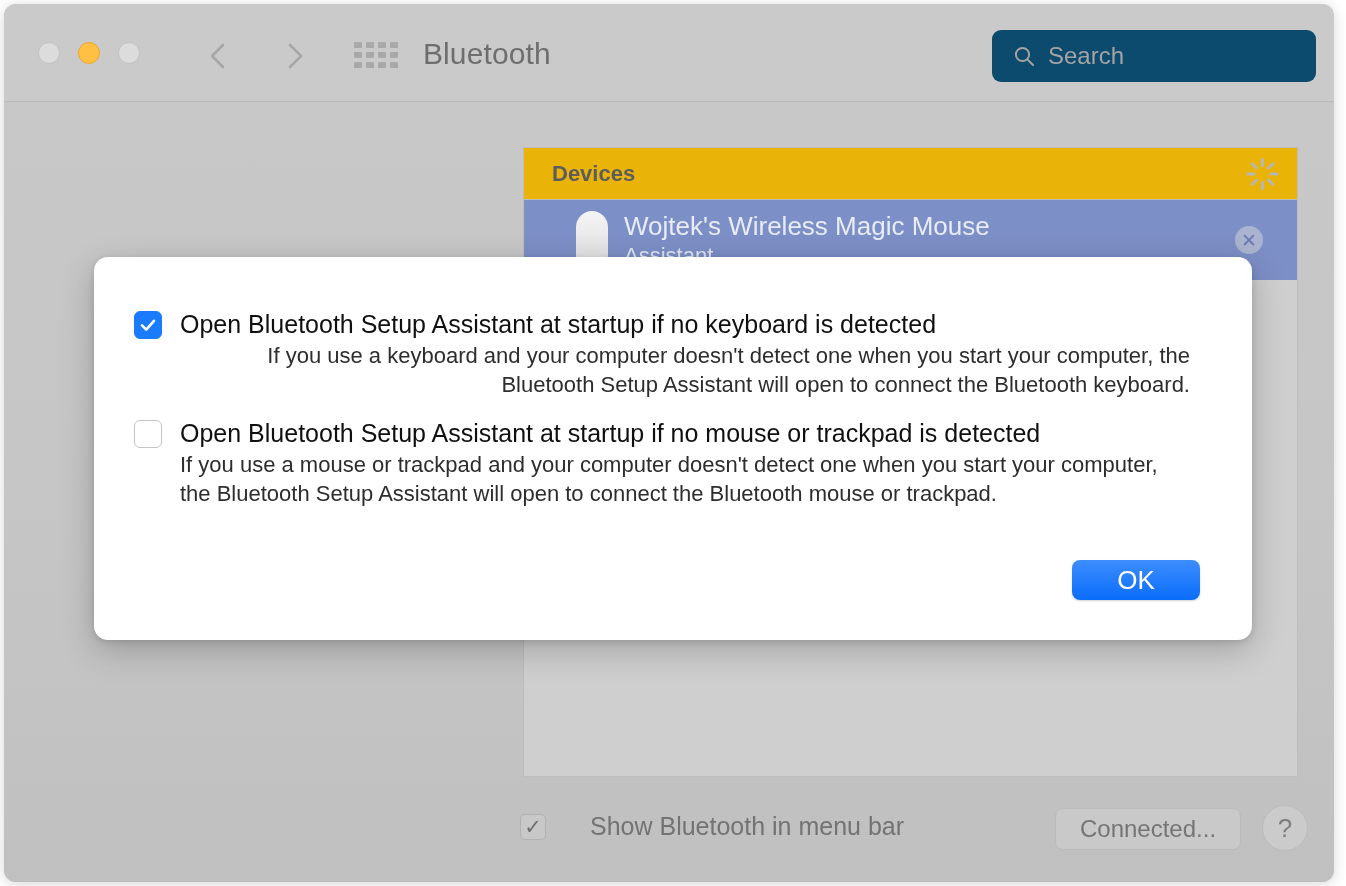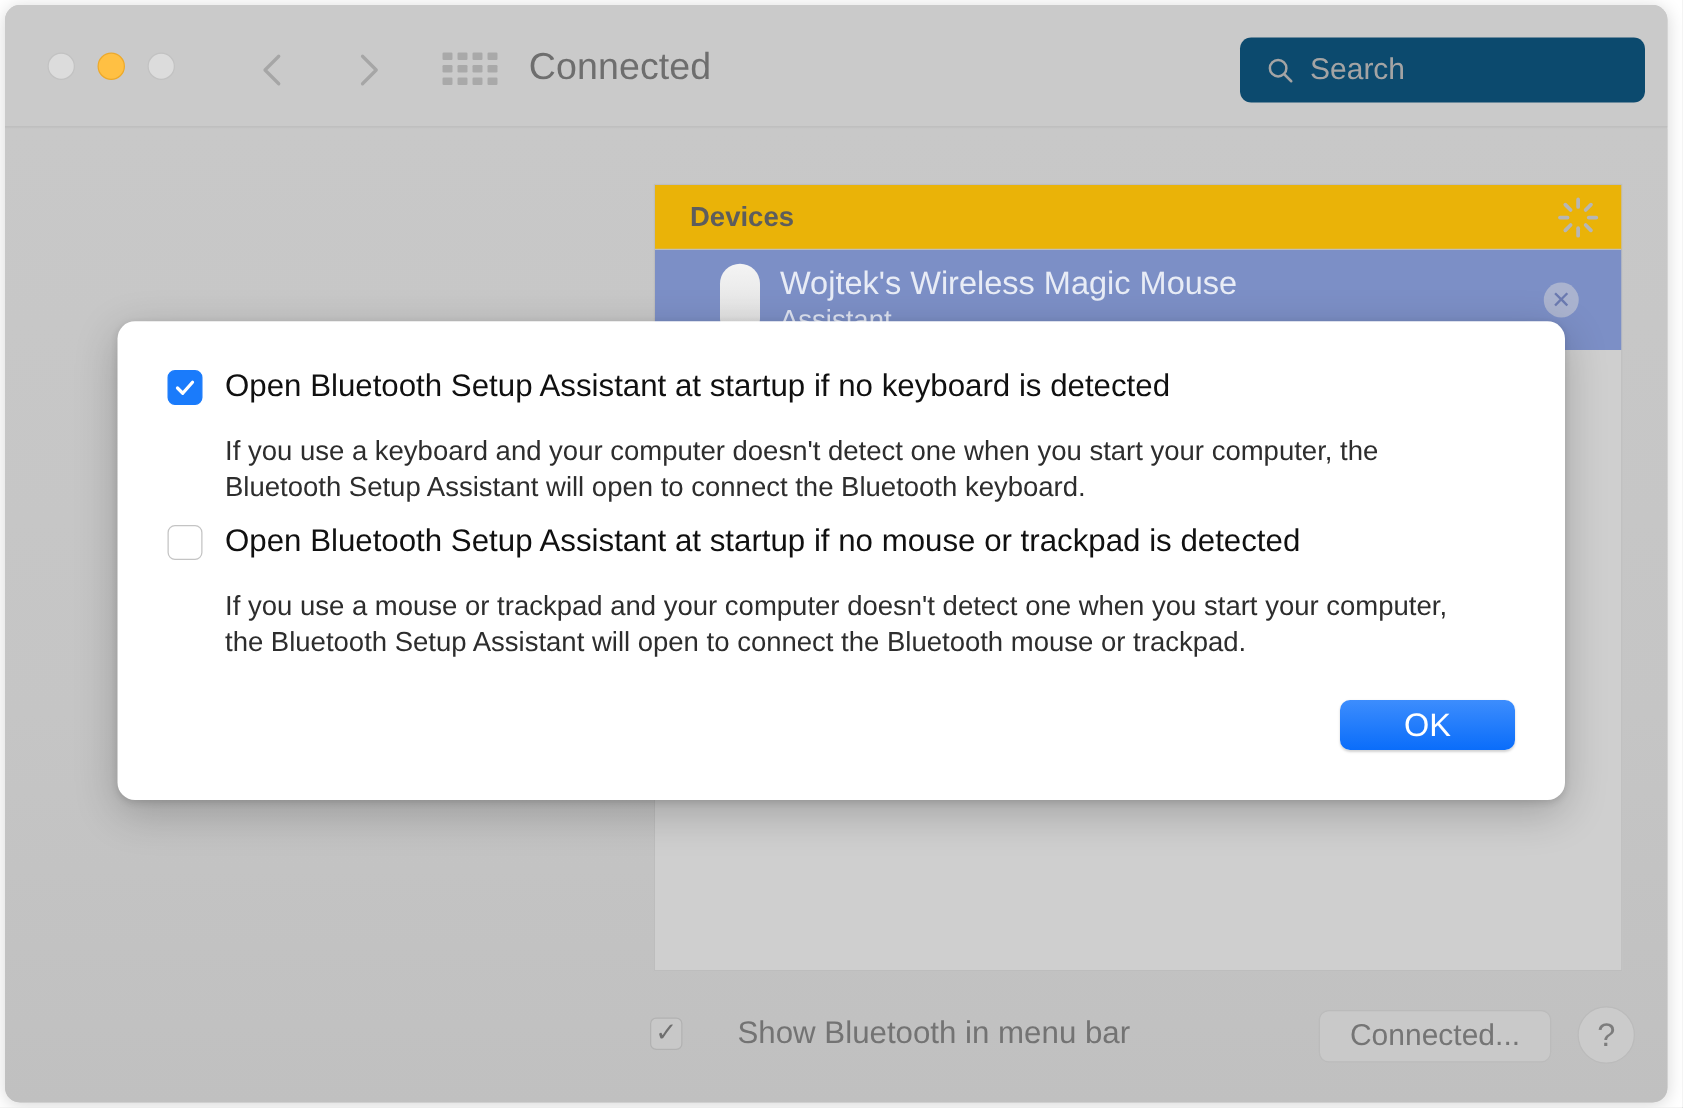--- a/index.html
+++ b/index.html
@@ -269,21 +269,21 @@
     background: #ffffff;
     border-radius: 14px;
     box-shadow: 0 10px 34px rgba(0,0,0,0.22), 0 2px 6px rgba(0,0,0,0.12);
   }
 
   .opt {
     position: absolute;
     left: 40px;
     width: 1080px;
   }
-  .opt-1 { top: 36px; }
+  .opt-1 { top: 51px; text-align: right; }
   .opt-2 { top: 160px; }
 
   .opt-head {
     display: flex;
     align-items: flex-start;
     gap: 18px;
   }
   .cb {
     width: 28px; height: 28px;
     border-radius: 6px;
@@ -300,32 +300,31 @@
     border: 1px solid #c4c4c4;
   }
   .cb.on svg { width: 20px; height: 20px; display: block; }
 
   .opt-title {
     font-size: 25px;
     color: #101010;
     line-height: 1.3;
   }
   .opt-desc {
-    margin-top: 20px;
     margin-left: 46px;
     font-size: 22px;
     color: #2d2d2d;
     line-height: 1.32;
     max-width: 1010px;
   }
 
   .ok-btn {
     position: absolute;
     left: 978px; top: 303px;
-    width: 140px; height: 40px;
+    width: 128px; height: 40px;
     background: linear-gradient(180deg, #3d8dfd 0%, #0a6dfa 100%);
     border-radius: 8px;
     color: #ffffff;
     font-size: 26px;
     display: flex;
     align-items: center;
     justify-content: center;
     box-shadow: 0 1px 2px rgba(0,0,0,0.18);
   }
 </style>
@@ -363,21 +362,21 @@
         <i></i>
           <i></i>
           <i></i>
           <i></i>
         <i></i>
           <i></i>
           <i></i>
           <i></i>
       </div>
 
-      <div class="win-title">Connected</div>
+      <div class="win-title">Bluetooth</div>
 
       <div class="searchbox">
         <span class="search-icon">
           <svg viewBox="0 0 24 24" fill="none" stroke="currentColor" stroke-width="2" stroke-linecap="round">
             <circle cx="10.5" cy="10.5" r="6.6"></circle>
             <path d="M15.6 15.6 L21 21"></path>
           </svg>
         </span>
         <span class="search-ph">Search</span>
       </div>

